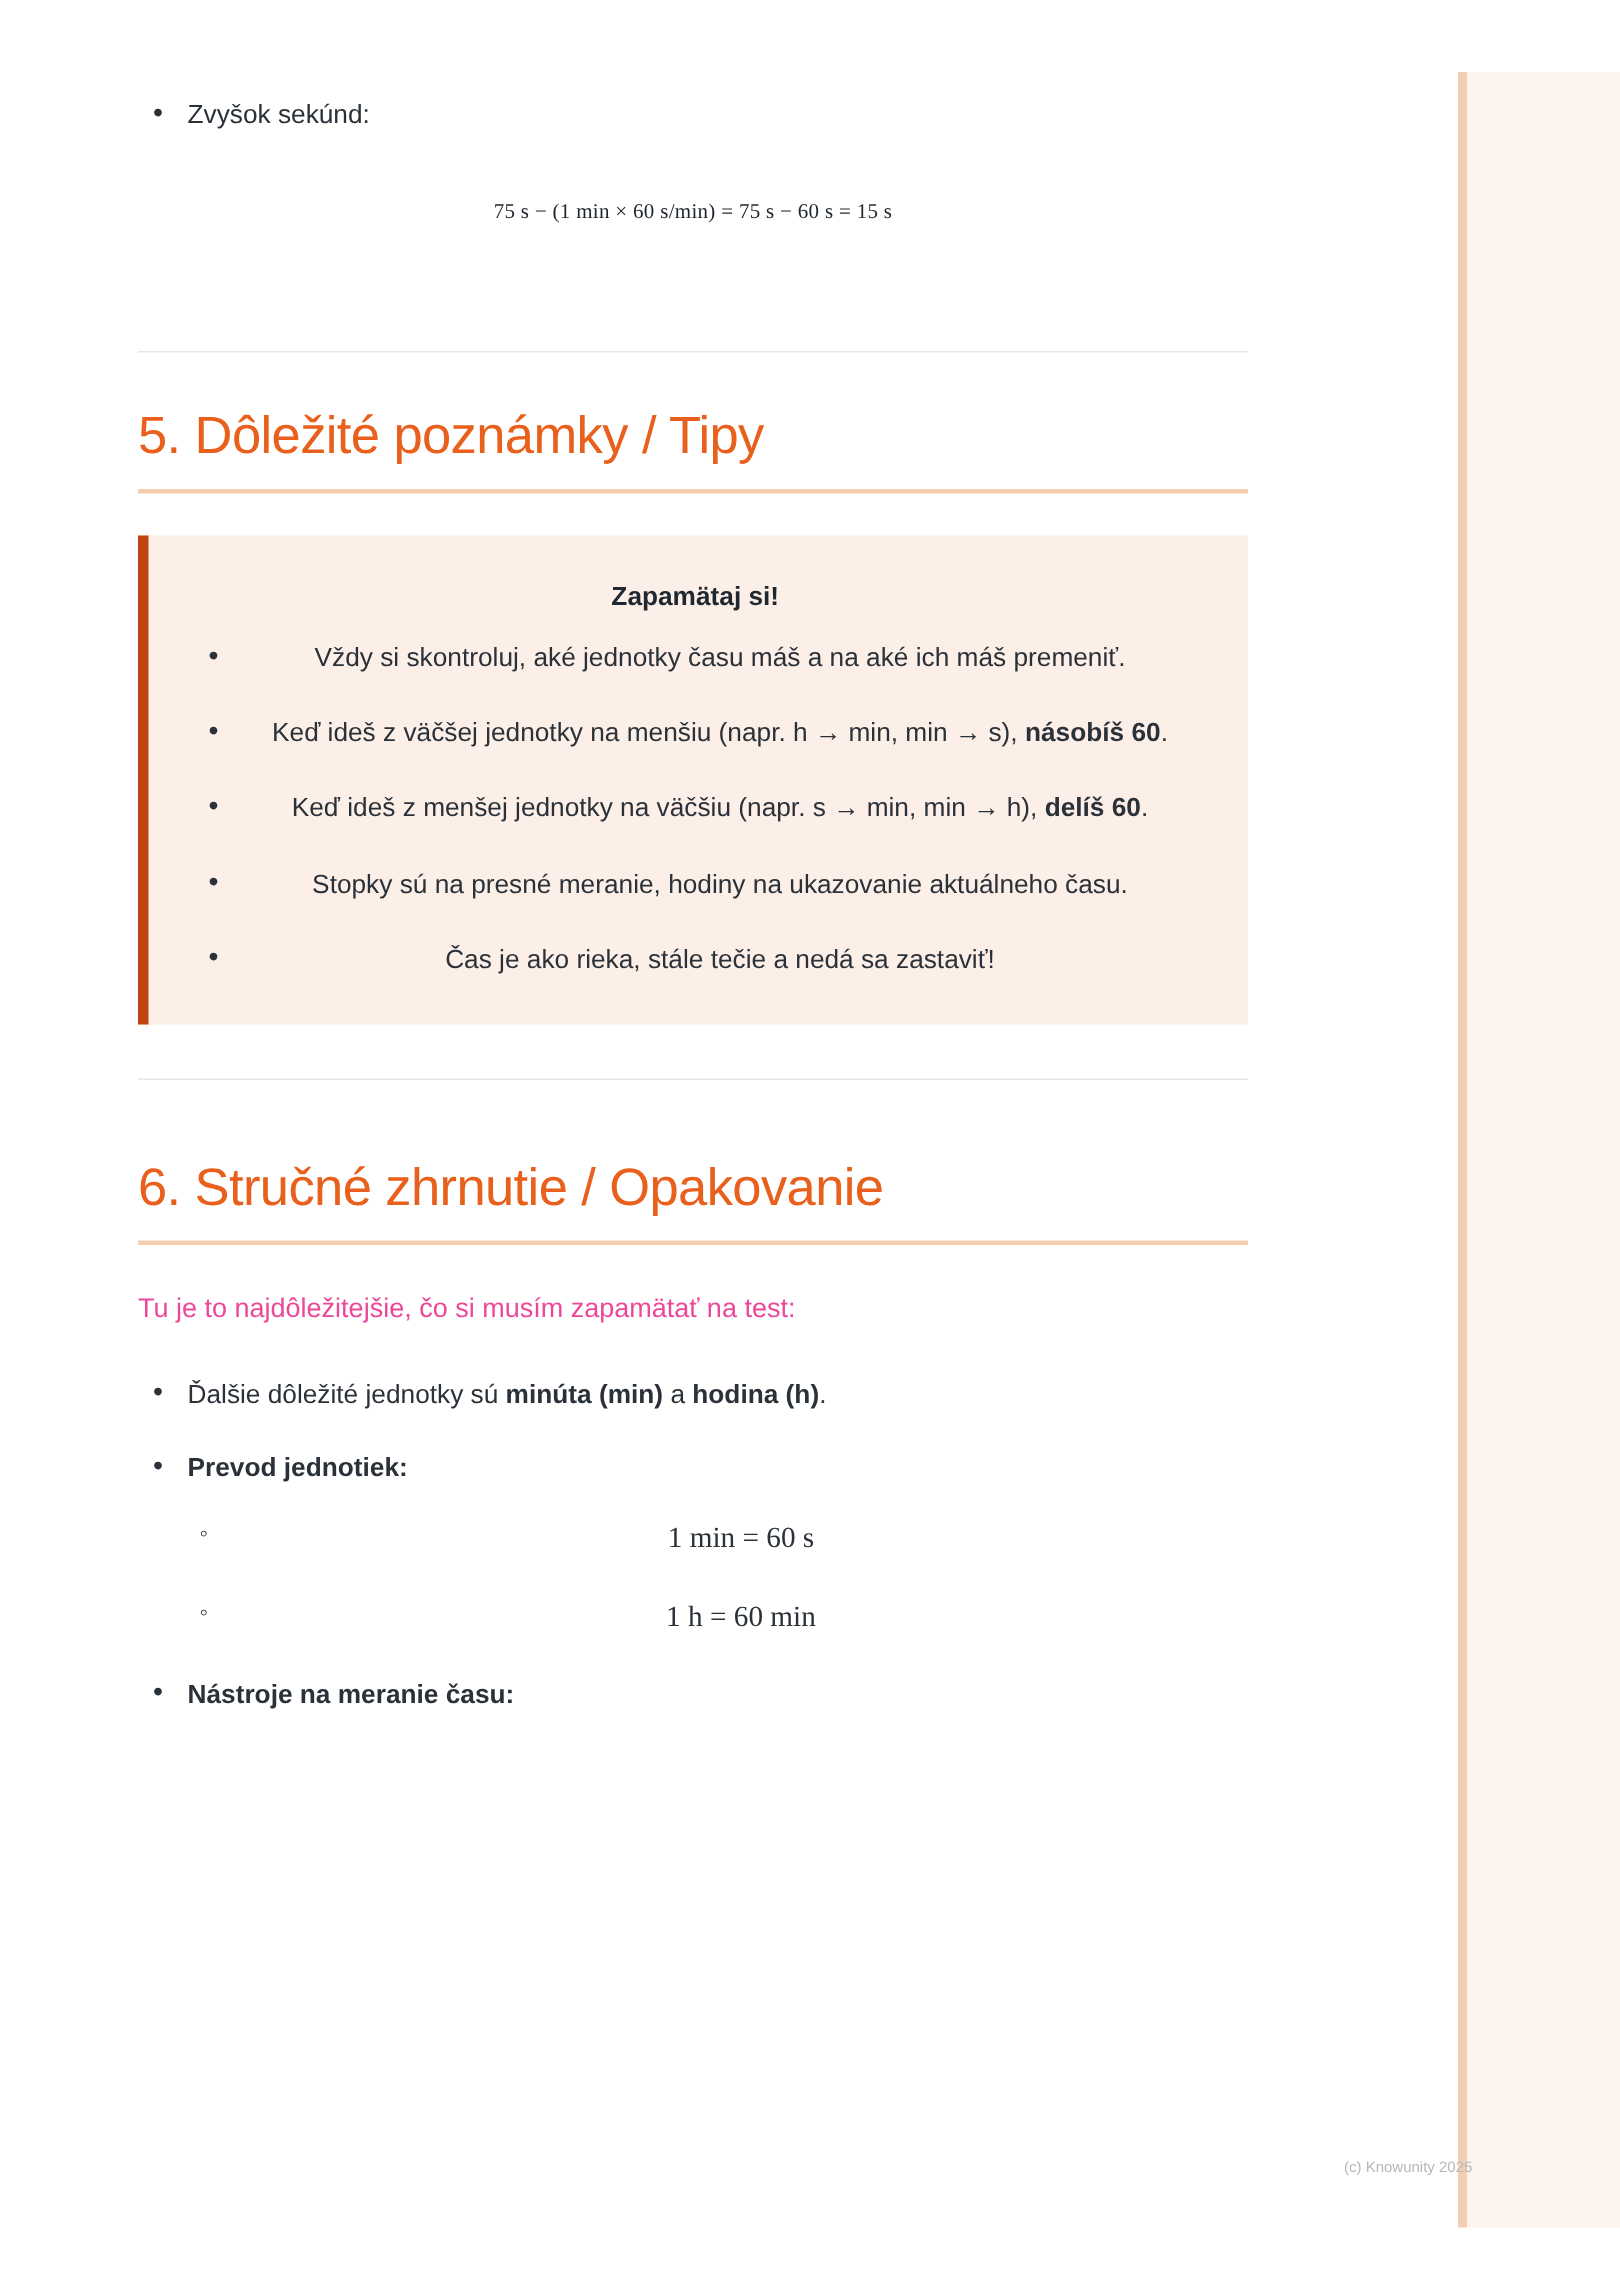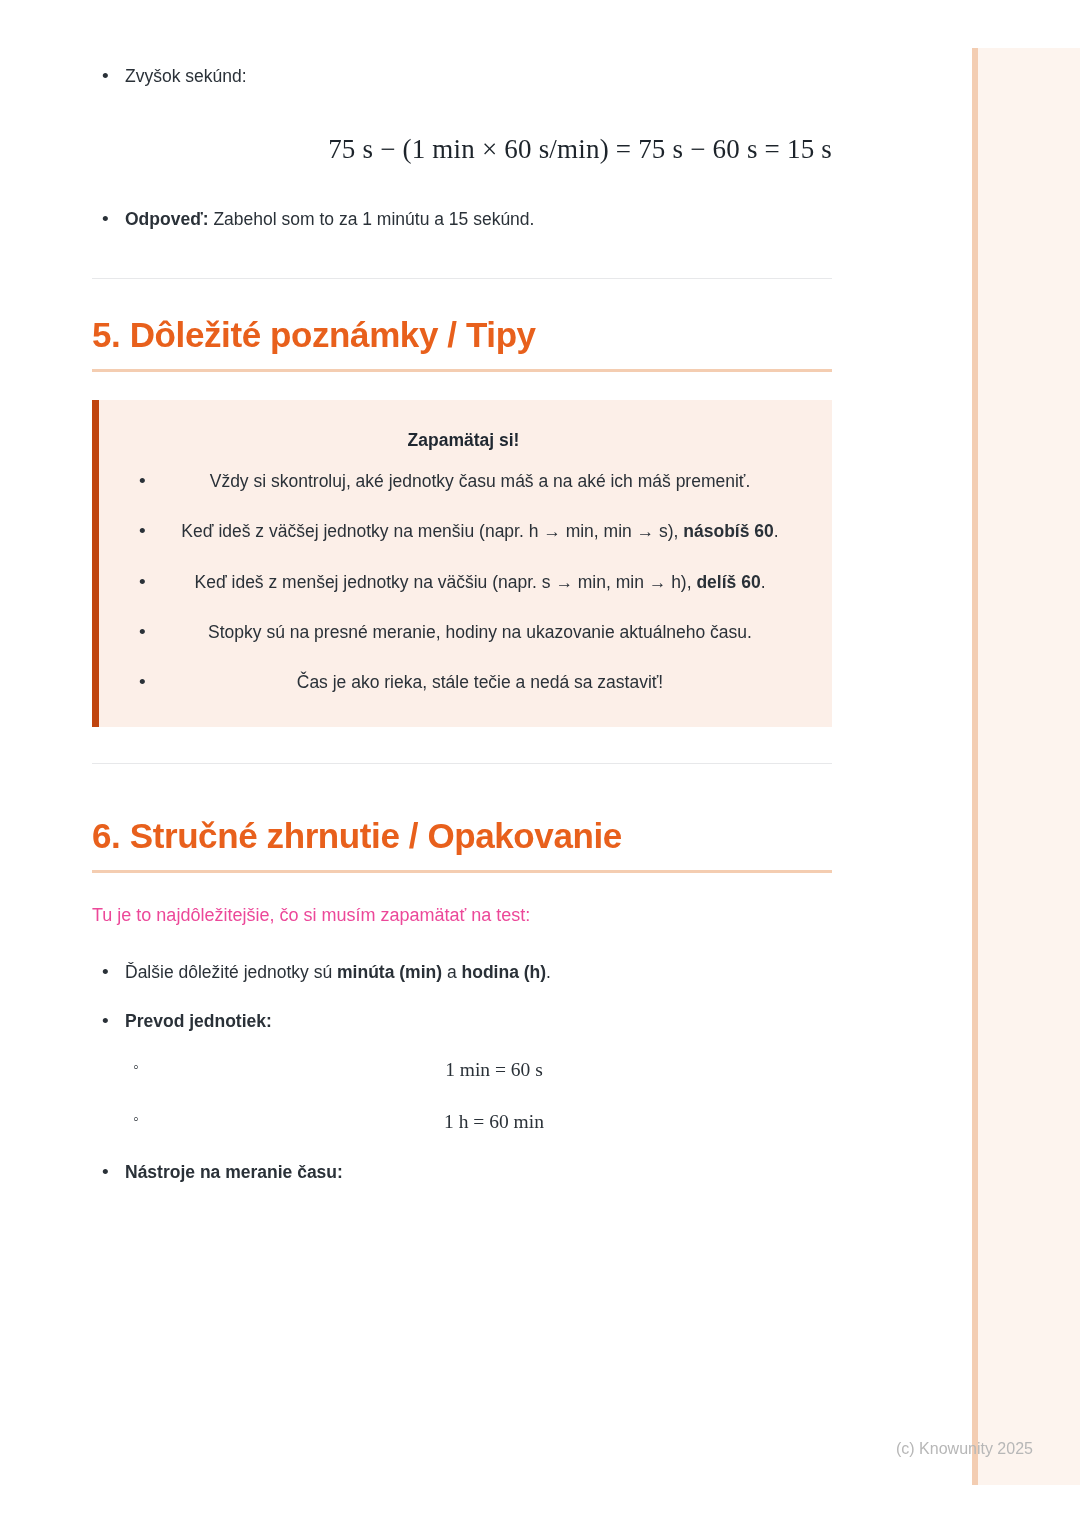--- a/index.html
+++ b/index.html
@@ -104,40 +104,40 @@
   ul.lvl2 > li:last-child { margin-bottom: 0; }
 
   .serif {
     font-family: "Liberation Serif", serif;
     font-size: 19.5px;
   }
   b, strong, .b { font-weight: bold; }
 
   
   .formula {
-    text-align: right;
+    text-align: center;
     font-family: "Liberation Serif", serif;
-    font-size: 27px;
+    font-size: 14px;
     color: #1d242b;
     margin: 44px 0 40px 0;
     letter-spacing: .2px;
   }
 
   
   .rule {
     height: 1px;
     background: #e7e8ea;
     border: 0;
     margin: 0;
   }
 
   
   .section-h {
     font-size: 35px;
-    font-weight: bold;
+    font-weight: normal;
     color: #e8601c;
     letter-spacing: -0.4px;
     margin: 0;
     padding: 0;
     line-height: 1.15;
   }
   .section-underline {
     height: 3px;
     background: #f4cdb1;
     margin-top: 14px;
@@ -158,21 +158,21 @@
     margin: 0 0 16px 0;
   }
   .callout ul.lvl1 > li { margin-bottom: 22px; }
   .callout ul.lvl1 > li:last-child { margin-bottom: 0; }
 
   
   .watermark {
     position: absolute;
     left: 896px;
     top: 1440px;
-    font-size: 16px;
+    font-size: 10px;
     color: #b7b7b7;
     font-family: "Liberation Sans", sans-serif;
     white-space: nowrap;
     text-align: right;
   }
 
   .sp-28 { height: 28px; }
   .sp-36 { height: 36px; }
   .sp-44 { height: 44px; }
   .sp-52 { height: 52px; }
@@ -187,25 +187,20 @@
 
   <div>
     <ul class="lvl1">
       <li>
         <span>Zvyšok sekúnd:</span>
       </li>
     </ul>
 
     <div class="formula">75 s − (1 min × 60 s/min) = 75 s − 60 s = 15 s</div>
 
-    <ul class="lvl1">
-      <li>
-        <b>Odpoveď:</b><span> Zabehol som to za 1 minútu a 15 sekúnd.</span>
-      </li>
-    </ul>
   </div>
 
   <div class="sp-44"></div>
   <hr class="rule">
   <div class="sp-36"></div>
 
   <h2 class="section-h">5. Dôležité poznámky / Tipy</h2>
   <div class="section-underline"></div>
 
   <div class="sp-28"></div>

